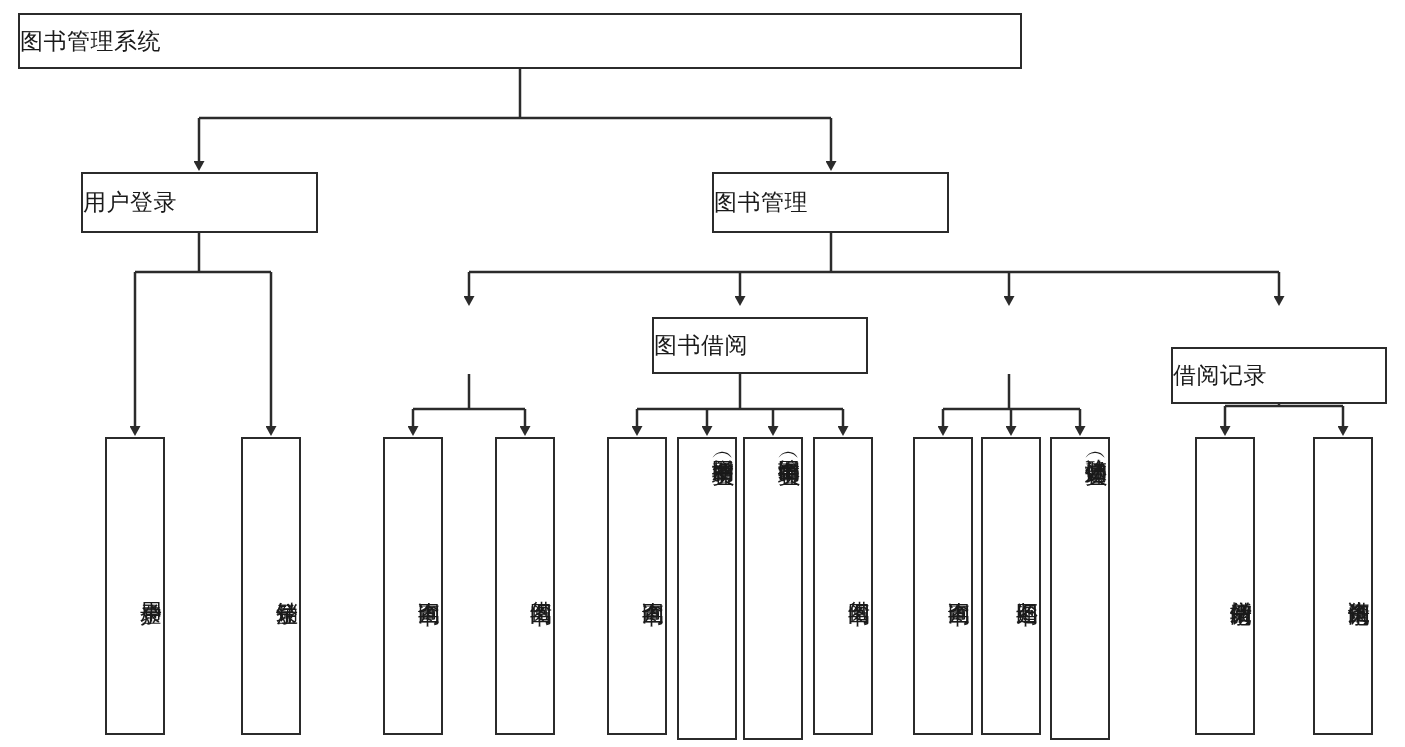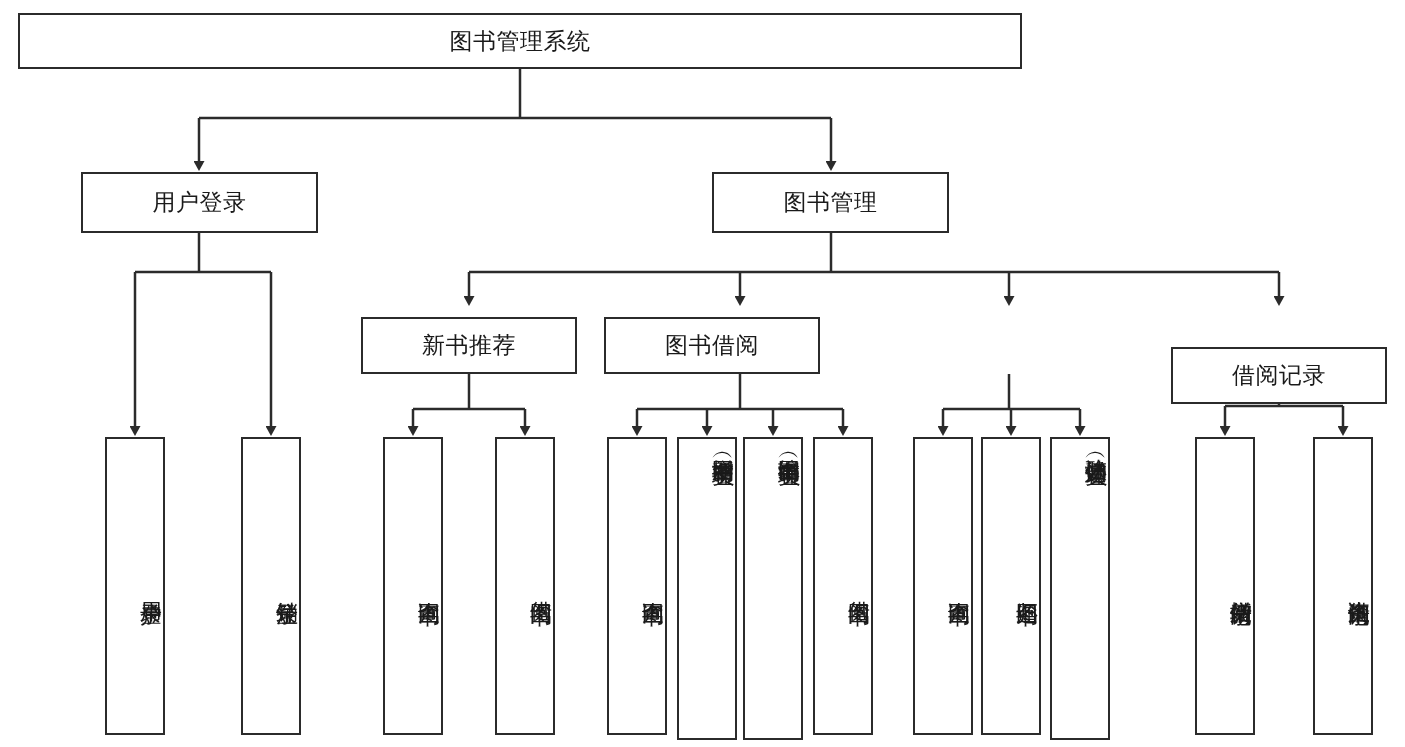--- a/index.html
+++ b/index.html
@@ -26,21 +26,20 @@
     width: 1405px;
     height: 747px;
   }
   .node {
     position: absolute;
     box-sizing: border-box;
     background: #ffffff;
     border: 2.5px solid #2b2b2b;
     display: flex;
     align-items: center;
-    justify-content: center;
     color: #1a1a1a;
   }
   .node.horizontal {
     font-size: 23px;
     letter-spacing: 0.5px;
   }
   .node.vertical {
     writing-mode: vertical-rl;
     text-orientation: upright;
     font-size: 22px;
@@ -130,24 +129,21 @@
     <span class="node-label">图书管理系统</span>
   </div>
 
   <div class="node horizontal" style="left:81px; top:172px; width:237px; height:61px;">
     <span class="node-label">用户登录</span>
   </div>
   <div class="node horizontal" style="left:712px; top:172px; width:237px; height:61px;">
     <span class="node-label">图书管理</span>
   </div>
 
-  <div class="node horizontal" style="left:361px; top:317px; width:216px; height:57px;">
-    <span class="node-label">新书推荐</span>
-  </div>
-  <div class="node horizontal" style="left:604px; top:317px; width:216px; height:57px;">
+  <div class="node horizontal" style="left:652px; top:317px; width:216px; height:57px;">
     <span class="node-label">图书借阅</span>
   </div>
   <div class="node horizontal" style="left:1171px; top:317px; width:216px; height:57px;margin-top:30px;">
     <span class="node-label">借阅记录</span>
   </div>
 
   <div class="node vertical" style="left:105px; top:437px; width:60px; height:298px;">
     <span class="node-label">用户登录</span>
   </div>
   <div class="node vertical" style="left:241px; top:437px; width:60px; height:298px;">

